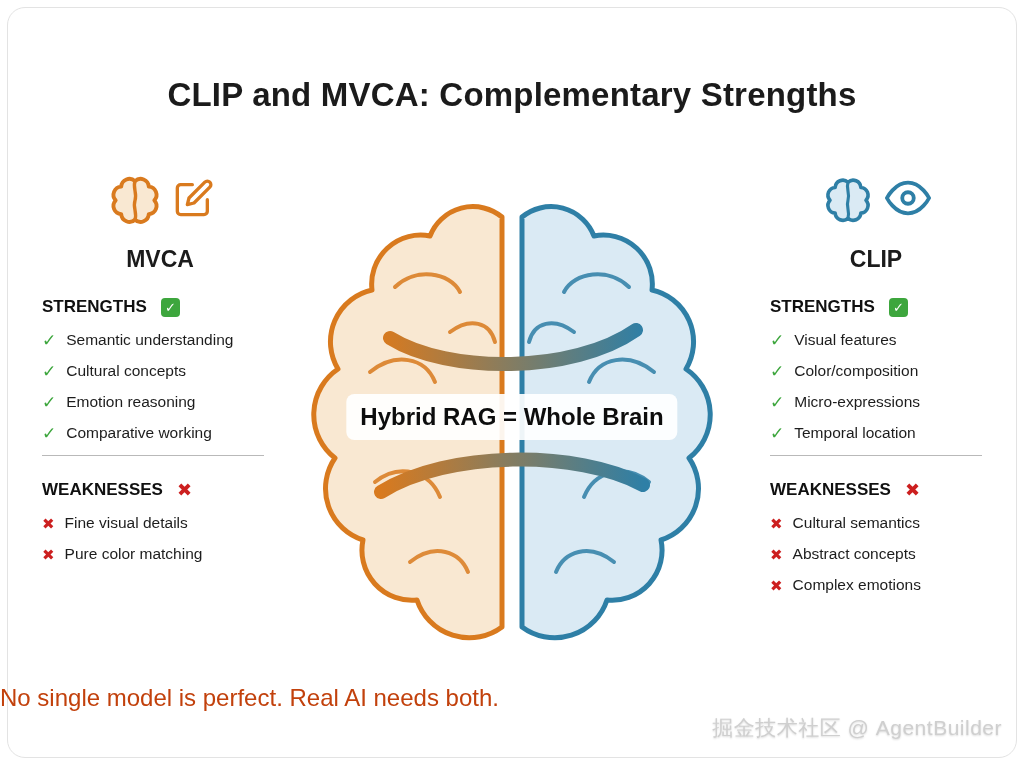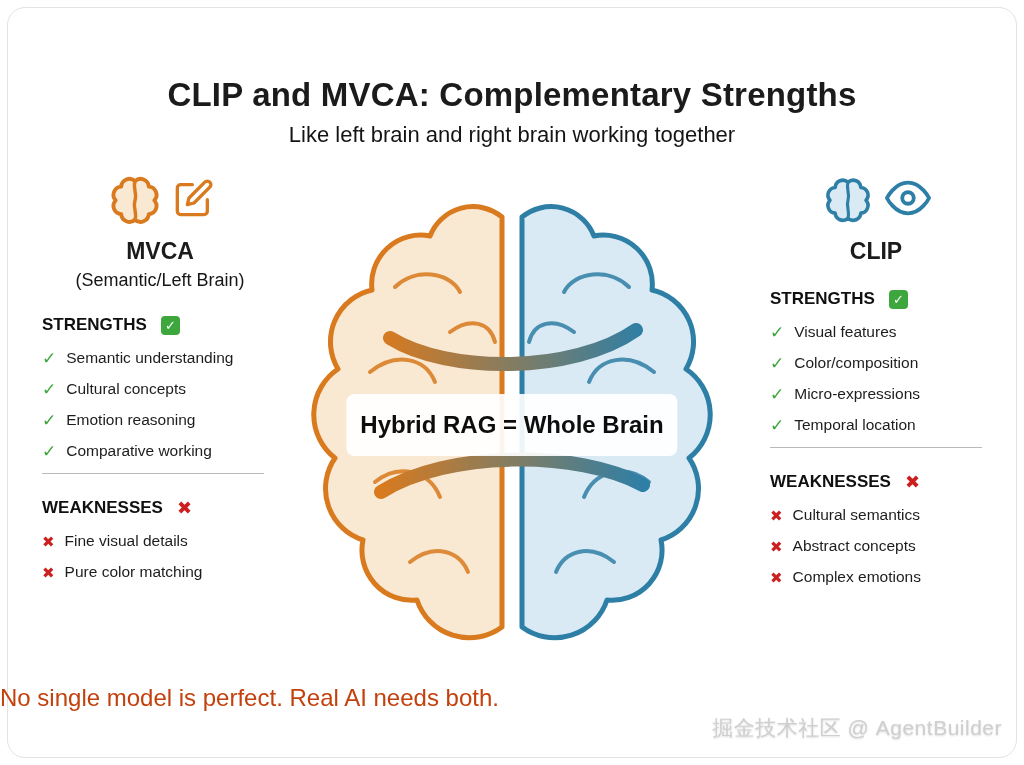--- a/index.html
+++ b/index.html
@@ -9,63 +9,61 @@
     overflow:hidden;
   }
   .card-border{position:absolute;inset:7px;border:1px solid #e3e3e3;border-radius:18px;pointer-events:none;}
   .title{position:absolute;top:60px;left:0;width:100%;text-align:center;font-size:33px;font-weight:700;letter-spacing:.2px;margin-top:16px;}
   .subtitle{position:absolute;top:122px;left:0;width:100%;text-align:center;font-size:22px;font-weight:400;color:#141414;}
 
   .panel{position:absolute;top:158px;}
   .panel.left{left:28px;width:264px;}
   .panel.right{left:756px;width:240px;}
   .panel-icons{height:80px;display:flex;align-items:center;justify-content:center;gap:10px;}
-  .panel-name{text-align:center;font-size:23px;font-weight:700;margin-top:0;}
+  .panel-name{text-align:center;font-size:23px;font-weight:700;margin-top:8px;}
   .panel-sub{text-align:center;font-size:18px;margin-top:5px;color:#161616;}
   .section-head{margin:24px 0 0;padding-left:14px;font-size:17px;font-weight:700;display:flex;align-items:center;gap:14px;color:#101010;}
   .badge-check{display:inline-flex;width:19px;height:19px;border-radius:4px;background:#3DA63D;color:#fff;font-size:13px;align-items:center;justify-content:center;font-weight:700;}
   .badge-cross{color:#CC1F1F;font-size:18px;font-weight:700;line-height:1;}
   ul.feat-list{list-style:none;margin:14px 0 0;padding:0 0 0 14px;}
   ul.feat-list li{display:flex;align-items:center;gap:10px;font-size:15.5px;margin-bottom:13px;color:#1d1d1d;}
   .mark-check{color:#3DA63D;font-weight:700;font-size:17px;line-height:1;}
   .mark-cross{color:#CC1F1F;font-weight:700;font-size:15px;line-height:1;}
   .divider{border:none;border-top:1.5px solid #b9b9b9;margin:6px 0 0 14px;width:222px;}
   .panel.right .divider{width:212px;}
 
   .brain-wrap{position:absolute;left:300px;top:192px;width:424px;height:460px;}
   .center-pill{
     position:absolute;left:50%;top:394px;transform:translateX(-50%);
-    background:rgba(255,255,255,.92);padding:17px 14px;border-radius:8px;
+    background:rgba(255,255,255,.92);padding:9px 14px;border-radius:8px;
     font-size:24px;font-weight:700;white-space:nowrap;z-index:5;color:#0d0d0d;
   }
   .footer-line{position:absolute;top:684px;left:0;width:100%;font-size:24px;color:#c2410c;}
   .watermark{position:absolute;right:22px;top:714px;font-size:21px;font-weight:400;color:#cfcfcf;letter-spacing:.5px;text-shadow:0 1px 2px rgba(0,0,0,.15);}
 </style>
 </head>
 <body>
 
 <div class="canvas">
   <div class="card-border"></div>
 
   <div class="title">CLIP and MVCA: Complementary Strengths</div>
-  <div class="subtitle">Like left brain and right brain working together</div>
 
   <div class="panel left">
     <div class="panel-icons">
       <svg width="58" height="58" viewBox="0 0 24 24">
         <path d="M12 5 A3.4 3.4 0 0 1 17.7 7.3 A3.4 3.4 0 0 1 20 13 A3.4 3.4 0 0 1 17.7 18.7 A3.4 3.4 0 0 1 12 21 A3.4 3.4 0 0 1 6.3 18.7 A3.4 3.4 0 0 1 4 13 A3.4 3.4 0 0 1 6.3 7.3 A3.4 3.4 0 0 1 12 5 Z" fill="#F9E8D2" stroke="#D97A1E" stroke-width="1.6" stroke-linejoin="round"></path>
         <path d="M12 5 C11 8 13 10 12 13 C11 16 13 18 12 21" fill="none" stroke="#D97A1E" stroke-width="1.4" stroke-linecap="round"></path>
       </svg>
       <svg width="40" height="40" viewBox="0 0 24 24">
         <path d="M11 4H4a2 2 0 0 0-2 2v14a2 2 0 0 0 2 2h14a2 2 0 0 0 2-2v-7" fill="none" stroke="#D97A1E" stroke-width="2" stroke-linecap="round" stroke-linejoin="round"></path>
         <path d="M18.5 2.5a2.12 2.12 0 0 1 3 3L12 15l-4 1 1-4 9.5-9.5z" fill="none" stroke="#D97A1E" stroke-width="2" stroke-linecap="round" stroke-linejoin="round"></path>
       </svg>
     </div>
     <div class="panel-name">MVCA</div>
-    <div class="panel-sub">(Semantic/Left Brain)</div>
 
     <div class="section-head">
       <span>STRENGTHS</span>
       <span class="badge-check">✓</span>
     </div>
     <ul class="feat-list">
       <li>
         <span class="mark-check">✓</span>
         <span>Semantic understanding</span>
       </li>

